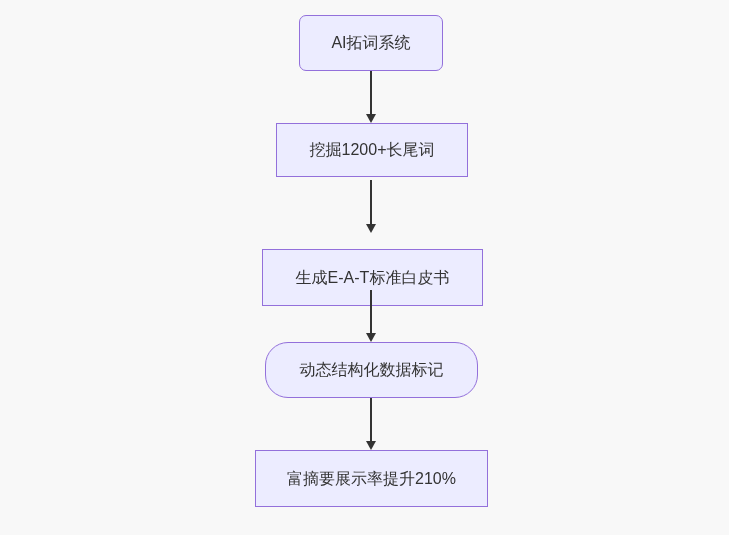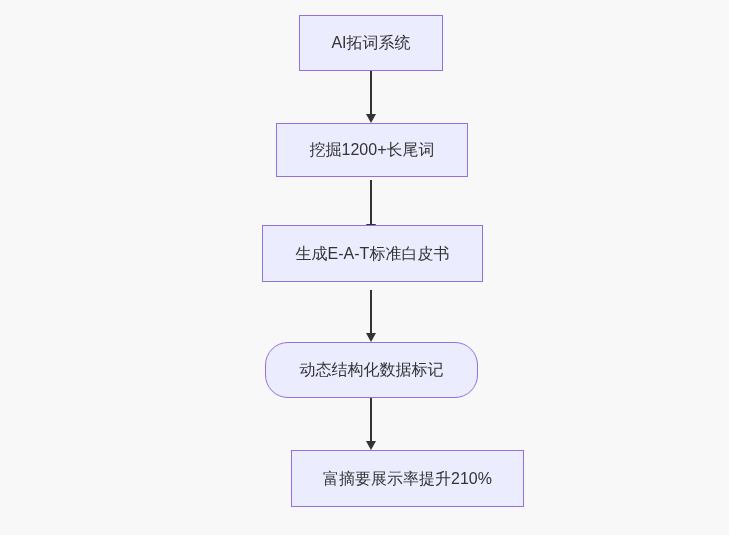--- a/index.html
+++ b/index.html
@@ -48,25 +48,25 @@
     background: var(--edge, #333333);
   }
   .edge-head {
     width: 0;
     height: 0;
     border-left: 5px solid transparent;
     border-right: 5px solid transparent;
     border-top: 9px solid var(--edge, #333333);
   }
   
-  .n1 { left: 299px; top: 15px;  width: 144px; height: 56px; }
+  .n1 { left: 299px; top: 15px;  width: 144px; height: 56px; border-radius: 7px; }
   .n2 { left: 276px; top: 123px; width: 192px; height: 54px; }
-  .n3 { left: 262px; top: 225px; width: 221px; height: 57px; }
+  .n3 { left: 262px; top: 249px; width: 221px; height: 57px; }
   .n4 { left: 265px; top: 342px; width: 213px; height: 56px; border-radius: 23px; }
-  .n5 { left: 255px; top: 450px; width: 233px; height: 57px; margin-left: 36px; }
+  .n5 { left: 255px; top: 450px; width: 233px; height: 57px; }
   
   .e1 { left: 365px; top: 71px;  height: 52px; }
   .e2 { left: 365px; top: 180px; height: 53px; }
   .e3 { left: 365px; top: 290px; height: 52px; }
   .e4 { left: 365px; top: 398px; height: 52px; }
 </style>
 </head>
 <body>
 
 <div class="canvas">

